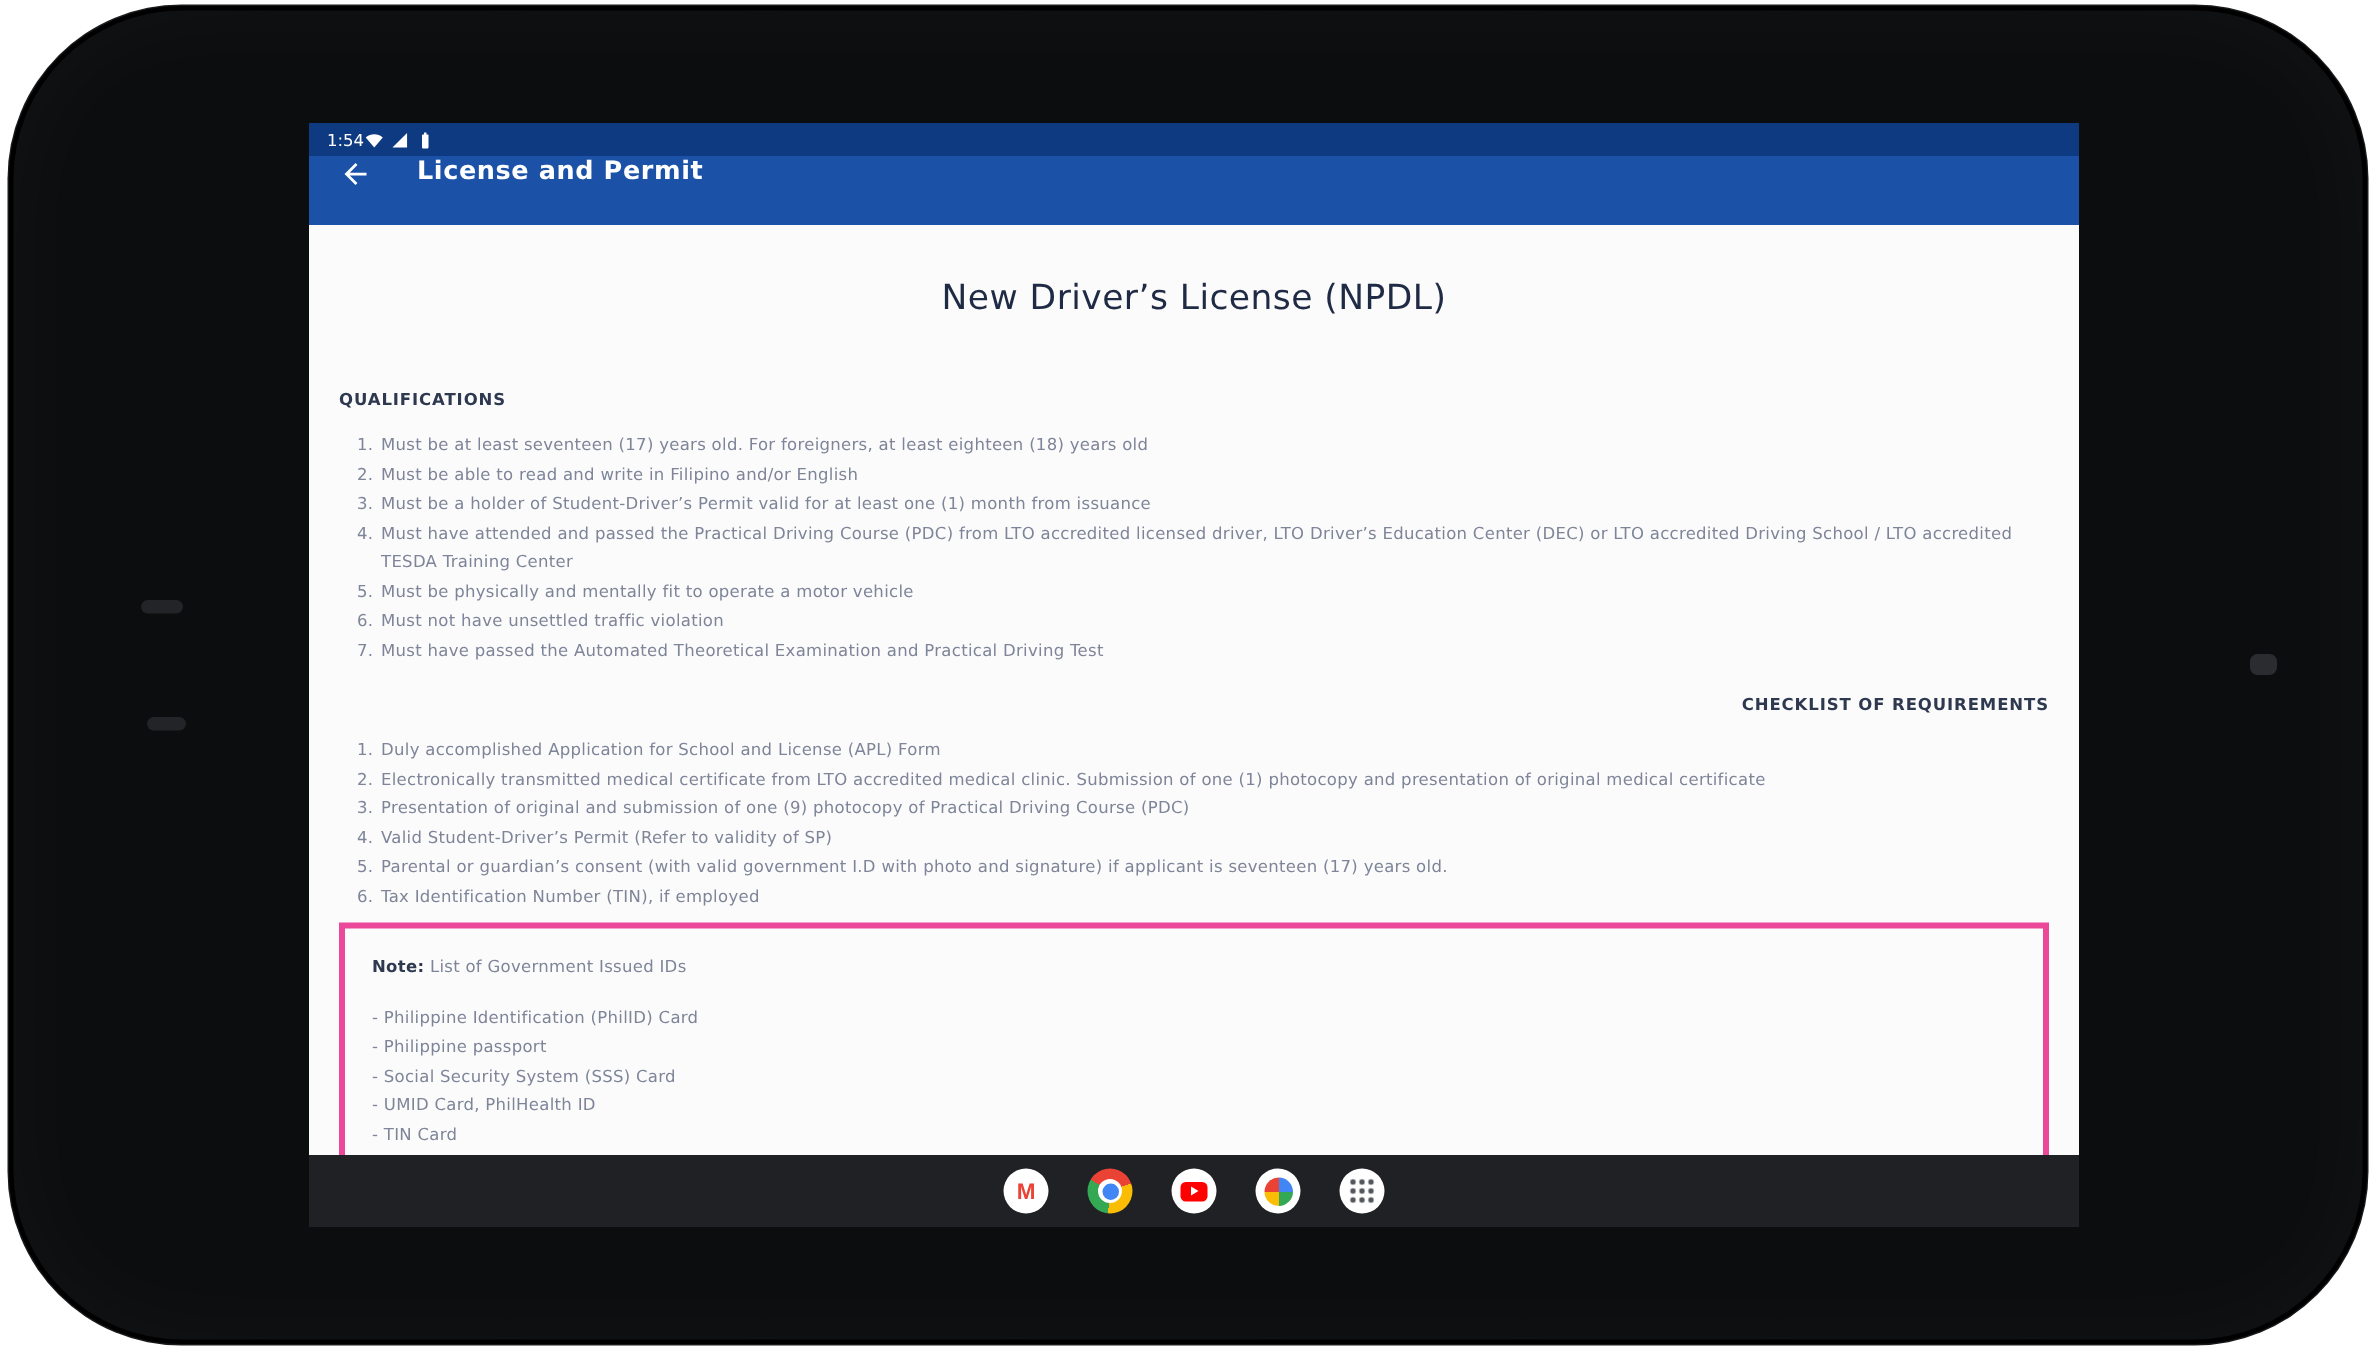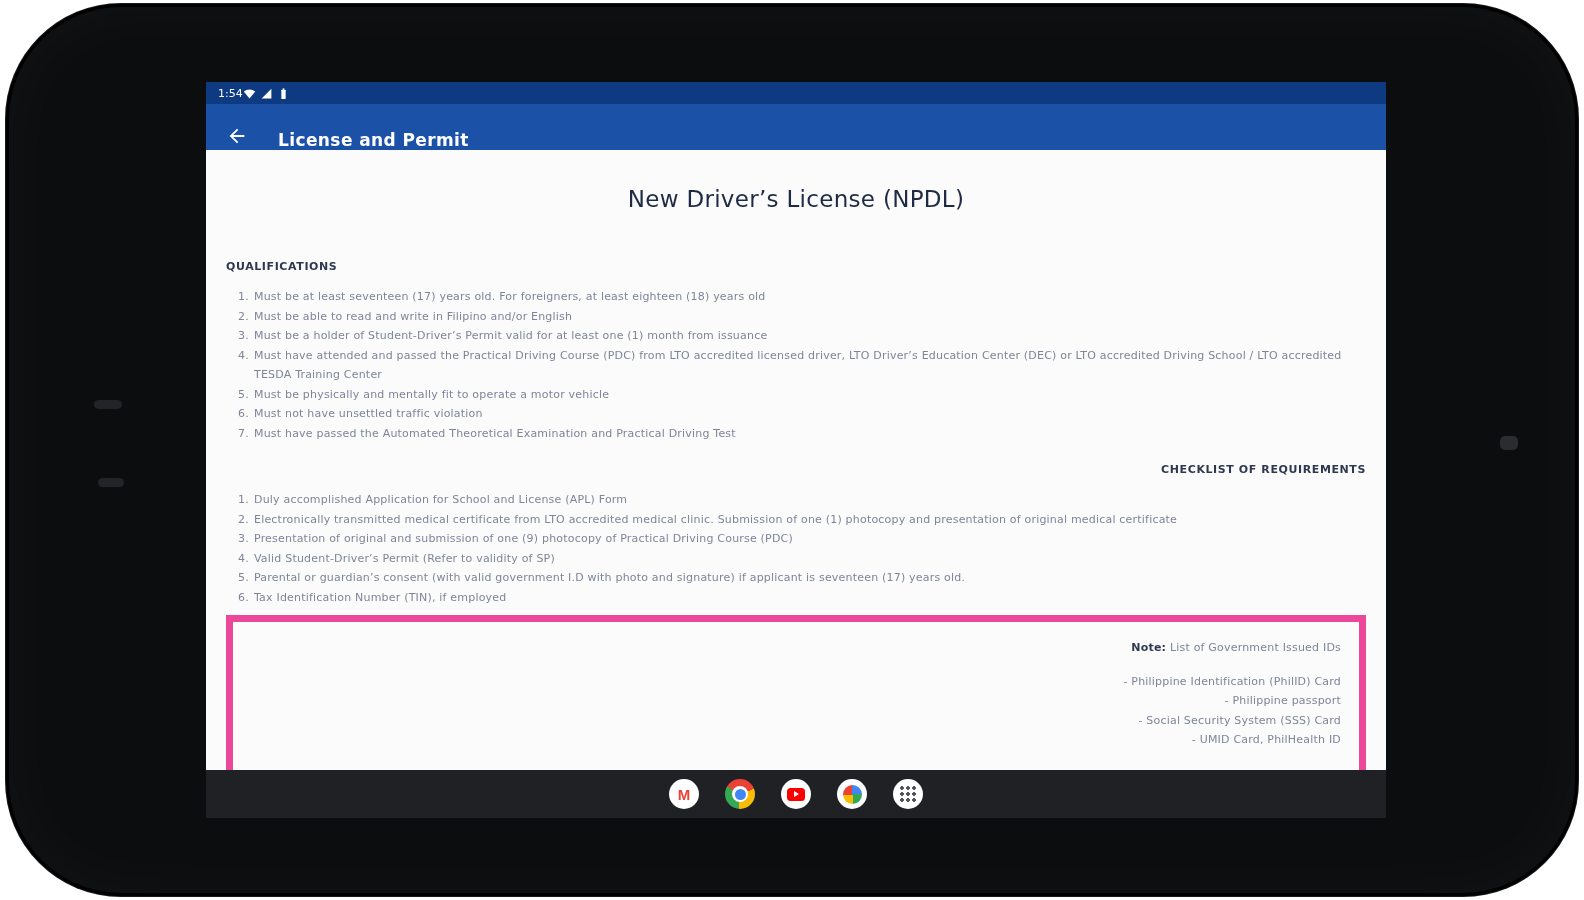--- a/index.html
+++ b/index.html
@@ -28,21 +28,21 @@
     height:22px; background:#0e3a82; color:#fff; flex:0 0 auto;
     display:flex; align-items:center; 
     padding:0 12px; font-size:11px;
   }
   .status-icons { display:flex; align-items:center; gap:4px; }
   .status-icons svg { display:block; }
 
   
   .app-bar {
     height:46px; background:#1b52a8; flex:0 0 auto;
-    display:flex; align-items:flex-end; padding:0 18px; gap:28px;
+    display:flex; align-items:flex-start; padding:0 18px; gap:28px;
   }
   .back-btn { background:none; border:none; cursor:pointer; width:26px; height:26px;
               display:flex; align-items:center; justify-content:center; padding:0; }
   .app-title { color:#ffffff; font-size:17px; font-weight:700; letter-spacing:0.4px; }
 
   
   .content {
     flex:1 1 auto; overflow:hidden; position:relative;
     padding:34px 20px 0 20px; background:#fbfbfc;
   }
@@ -56,23 +56,22 @@
   }
   .sec-heading.second { margin-top:20px;text-align:right; }
   ol.num { list-style:none; counter-reset:n; margin:0; padding:0 0 0 12px; }
   ol.num li {
     counter-increment:n; position:relative; padding-left:16px;
     font-size:11px; line-height:19.5px; color:#7e8598; letter-spacing:0.2px;
   }
   ol.num li::before { content: counter(n) "."; position:absolute; left:0; color:#7e8598; }
 
   .note-box {
-    margin-top:8px; border:7px solid #ec4899; background:#fbfbfc;
+    margin-top:8px; border:4px solid #ec4899; background:#fbfbfc;
     padding:16px 18px 20px 18px;
-    text-align:right;
   }
   .note-line { font-size:11px; line-height:19.5px; color:#7e8598; letter-spacing:0.2px; }
   .note-line b { color:#2e3950; font-weight:700; }
   ul.dash { list-style:none; margin:14px 0 0 0; padding:0; }
   ul.dash li { font-size:11px; line-height:19.5px; color:#7e8598; letter-spacing:0.2px; }
   ul.dash li::before { content:"- "; }
 
   
   .dock {
     height:48px; flex:0 0 auto; background:#202124;
@@ -181,20 +180,21 @@
       <div class="note-box">
         <p class="note-line">
           <b>Note:</b>
           <span>List of Government Issued IDs</span>
         </p>
         <ul class="dash">
             <li>Philippine Identification (PhilID) Card</li>
             <li>Philippine passport</li>
             <li>Social Security System (SSS) Card</li>
             <li>UMID Card, PhilHealth ID</li>
+            <li>TIN Card</li>
           </ul>
       </div>
     </div>
 
     <div class="dock">
       <button class="dock-icon ic-gmail">M</button>
       <button class="dock-icon ic-chrome"></button>
       <button class="dock-icon ic-youtube"></button>
       <button class="dock-icon ic-photos">
           <span class="pinwheel"></span>

